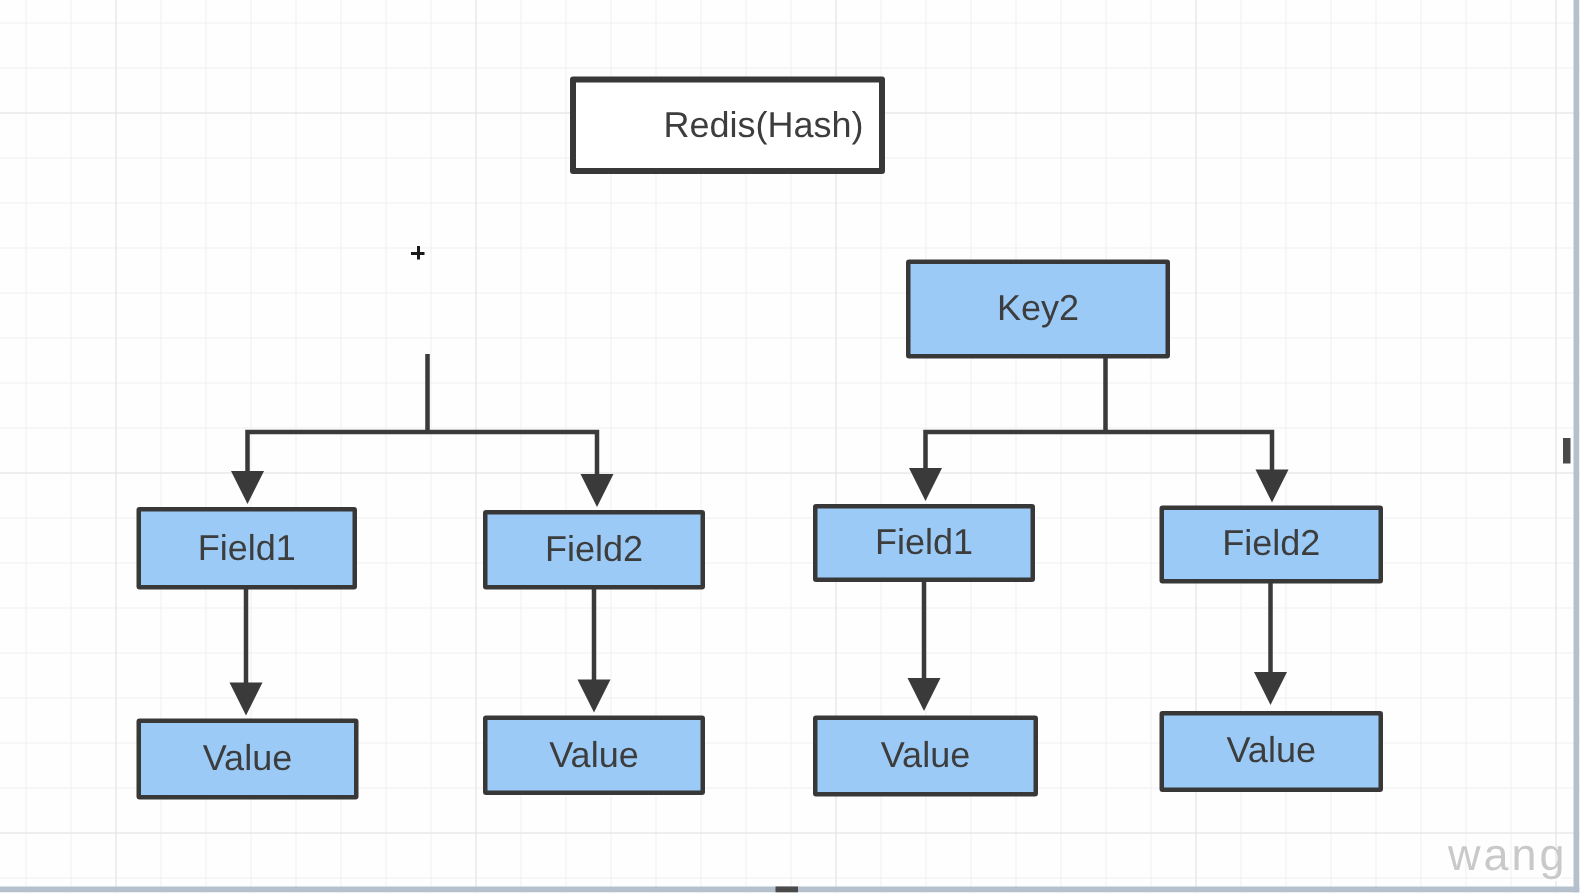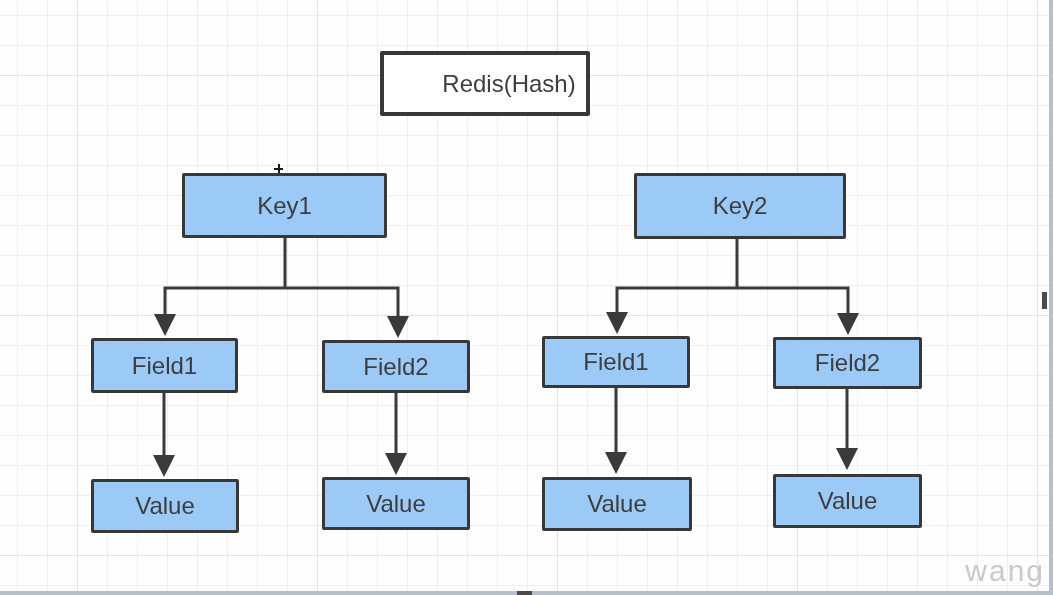--- a/index.html
+++ b/index.html
@@ -139,23 +139,22 @@
       <polygon points="605,452 627,452 616,474"></polygon>
     </g>
     <g>
       <path d="M847 388 V449"></path>
       <polygon points="836,448 858,448 847,470"></polygon>
     </g>
   </svg>
 
   <div class="node title-node" style="left:380px; top:51px; width:210px; height:65px;padding-left:48px;">Redis(Hash)</div>
 
-  <div class="node" style="left:182px; top:173px; width:205px; height:65px;">Key1</div>
 
-  <div class="node" style="left:634px; top:173px; width:212px; height:66px;">Key2</div>
+  <div class="node" style="left:604px; top:173px; width:176px; height:66px;">Key2</div>
 
   <div class="node" style="left:91px; top:338px; width:147px; height:55px;">Field1</div>
 
   <div class="node" style="left:322px; top:340px; width:148px; height:53px;">Field2</div>
 
   <div class="node" style="left:542px; top:336px; width:148px; height:52px;">Field1</div>
 
   <div class="node" style="left:773px; top:337px; width:149px; height:52px;">Field2</div>
 
   <div class="node" style="left:91px; top:479px; width:148px; height:54px;">Value</div>

